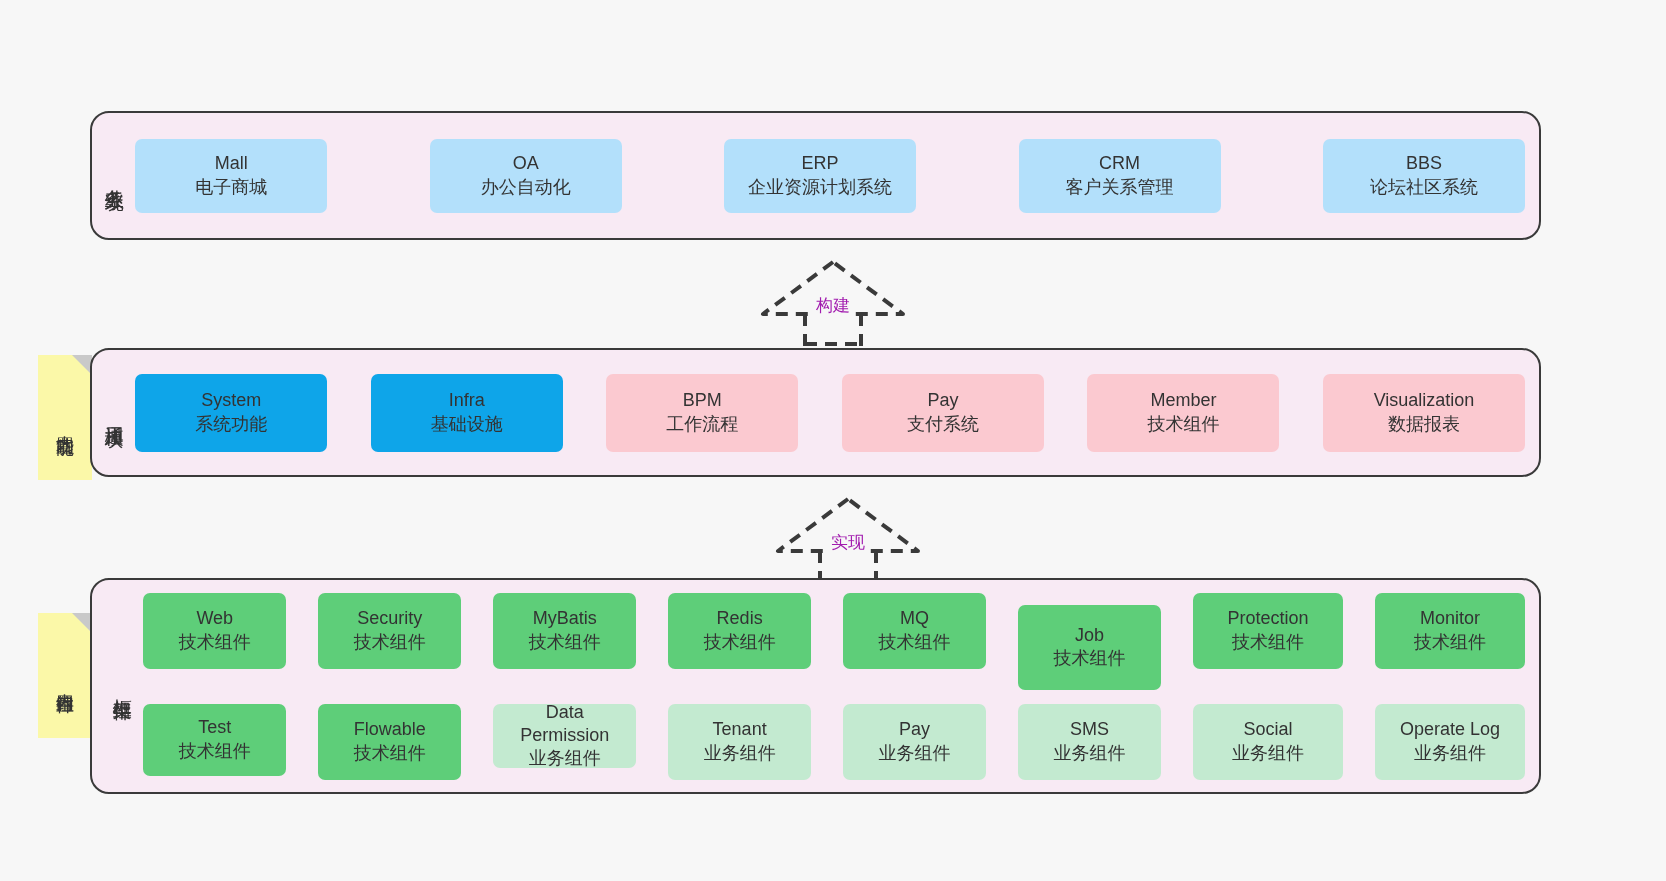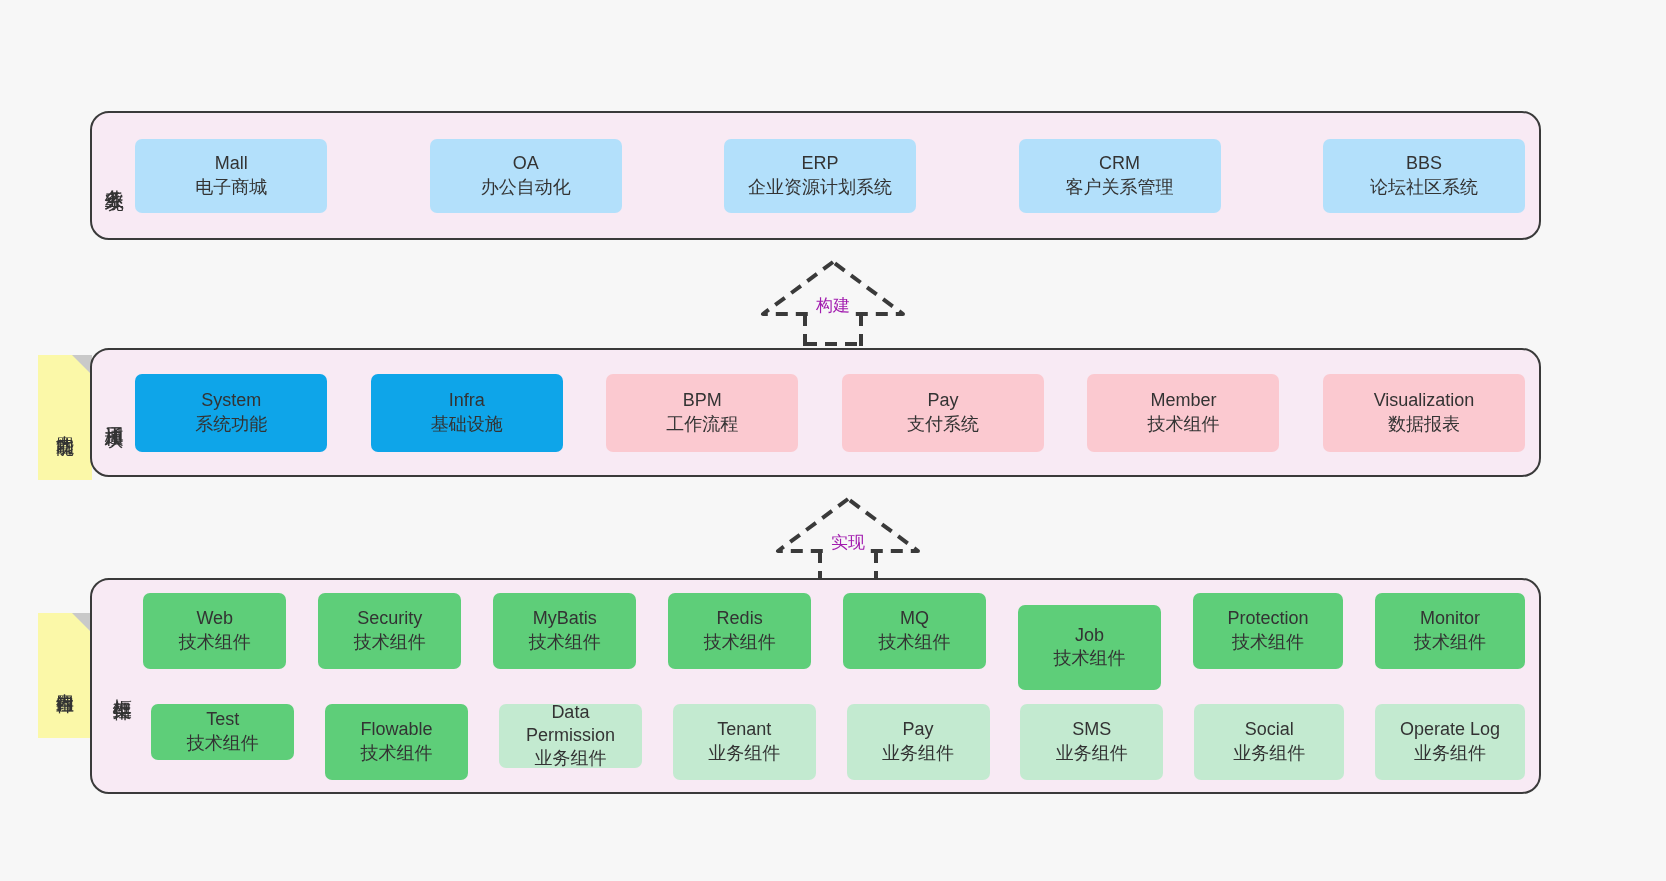--- a/index.html
+++ b/index.html
@@ -264,21 +264,21 @@
           <span class="ttl">Protection</span>
           <span class="sub">技术组件</span>
         </div>
         <div class="card c-green" style="width:150px;height:76px;">
           <span class="ttl">Monitor</span>
           <span class="sub">技术组件</span>
         </div>
       </div>
 
       <div class="card-row">
-        <div class="card c-green" style="width:143px;height:56px;margin-left:8px;">
+        <div class="card c-green" style="width:143px;height:72px;">
           <span class="ttl">Test</span>
           <span class="sub">技术组件</span>
         </div>
         <div class="card c-green" style="width:143px;height:76px;">
           <span class="ttl">Flowable</span>
           <span class="sub">技术组件</span>
         </div>
         <div class="card c-green-l" style="width:143px;height:64px;">
           <span class="ttl" style="max-width:120px;">Data Permission</span>
           <span class="sub">业务组件</span>

